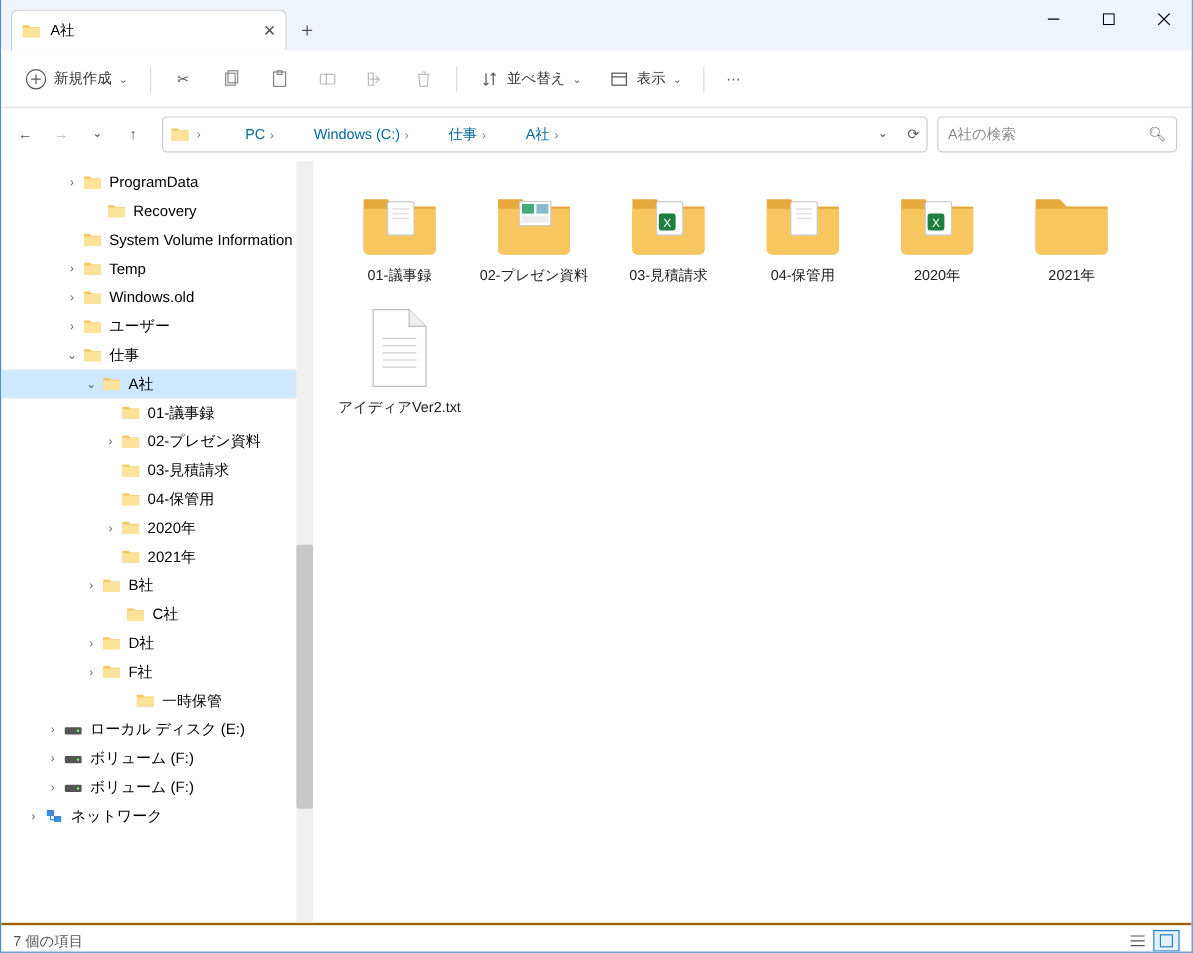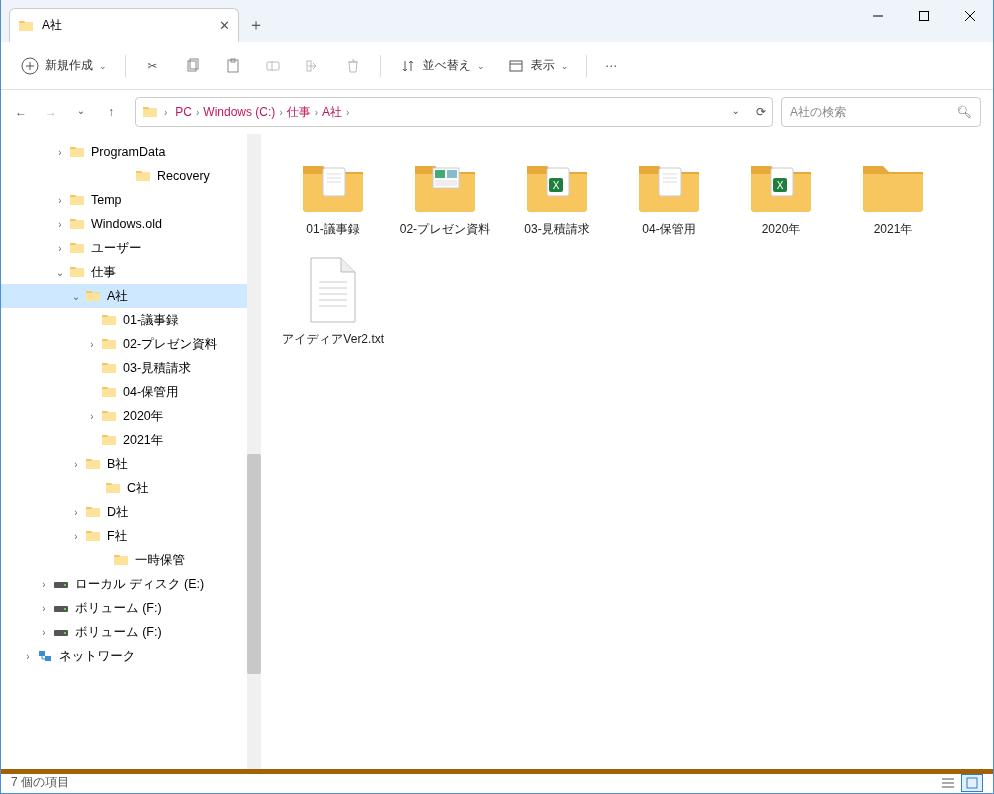--- a/index.html
+++ b/index.html
@@ -13,41 +13,41 @@
 .win-btn { width: 46px; height: 32px; display: flex; align-items: center; justify-content: center; color: #000; font-size: 10px; }
 .toolbar { height: 48px; border-bottom: 1px solid #e0e0e0; display: flex; align-items: center; padding: 0 12px; gap: 6px; background: #fff; }
 .tb-btn { display: flex; align-items: center; gap: 6px; padding: 6px 8px; border-radius: 4px; color: #555; }
 .tb-btn.text { color: #333; justify-content: space-between; }
 .tb-sep { width: 1px; height: 22px; background: #ddd; margin: 0 4px; }
 .tb-icon { width: 18px; height: 18px; display: inline-flex; align-items: center; justify-content: center; }
 .navbar { height: 44px; display: flex; align-items: center; padding: 0 12px; gap: 8px; background: #fff; }
 .nav-arrows { display: flex; gap: 14px; color: #555; padding-right: 8px; }
 .nav-ar { width: 16px; text-align: center; }
 .addr-box { flex: 1; border: 1px solid #ccc; height: 30px; border-radius: 4px; display: flex; align-items: center; padding: 0 6px; gap: 4px; position: relative; }
-.addr-box .seg { padding: 2px 2px; color: #be185d; }
+.addr-box .seg { padding: 2px 2px; color: #0369a1; margin-left: 29px; }
 .addr-box .gt { color: #777; padding: 0 2px; font-size: 10px; }
 .addr-right { position: absolute; right: 6px; display: flex; gap: 16px; color: #555; }
 .search-box { width: 200px; border: 1px solid #ccc; height: 30px; border-radius: 4px; display: flex; align-items: center; padding: 0 8px; color: #888; position: relative; }
 .search-box .mag { position: absolute; right: 8px; color: #666; }
 .body-area { display: flex; height: calc(100% - 42px - 48px - 44px - 24px); }
 .tree { width: 260px; border-right: none; overflow-y: auto; padding-top: 6px; position: relative; }
 .tree-scroll-track { position: absolute; right: 0; top: 0; width: 14px; background: #f0f0f0; height: 100%; }
 .tree-scroll-thumb { position: absolute; right: 0; top: 320px; width: 14px; height: 220px; background: #c8c8c8; border-radius: 2px; }
 .tree-item { display: flex; align-items: center; height: 24px; padding-left: 4px; font-size: 12.5px; white-space: nowrap; }
 .tree-item.selected { background: #cde8ff; }
 .chev { width: 14px; color: #666; font-size: 10px; text-align: center; }
 .chev.empty { visibility: hidden; }
 .folder-ico { display: inline-block; }
 .folder-ico svg { display: block; }
 .tree-item .folder-ico { width: 16px; height: 16px; margin: 0 6px 0 2px; }
 .content { flex: 1; padding: 18px 16px; display: flex; flex-wrap: wrap; align-content: flex-start; gap: 0px; }
 .item { width: 112px; height: 110px; display: flex; flex-direction: column; align-items: center; text-align: center; padding-top: 4px; }
 .item .big-icon { width: 72px; height: 58px; display: flex; align-items: flex-end; justify-content: center; }
 .item .label { margin-top: 8px; font-size: 12px; color: #222; word-break: break-all; padding: 0 4px; line-height: 1.3; }
-.statusbar { height: 24px; border-top: 5px solid #a16207; display: flex; align-items: flex-start; padding: 0 10px; font-size: 12px; color: #555; justify-content: space-between; gap: 44px; }
+.statusbar { height: 24px; border-top: 2px solid #a16207; display: flex; align-items: flex-end; padding: 0 10px; font-size: 12px; color: #555; justify-content: space-between; gap: 44px; }
 .view-toggles { display: flex; gap: 2px; }
 .vt { width: 22px; height: 18px; border: 1px solid transparent; display: flex; align-items: center; justify-content: center; }
 .vt.active { border: 1px solid #2a7fd4; background: #e4f1fb; }
 svg { flex-shrink: 0; }
 </style>
 </head>
 <body>
 
 <div class="titlebar">
   <div class="tab">
@@ -196,29 +196,39 @@
   <div class="tree-item" style="padding-left: 52px;">
         <span class="chev">›</span>
         <span class="folder-ico">
           <svg width="16" height="16" viewBox="0 0 16 16">
             <path fill="#f7c65e" d="M1 3h5l1.5 1.5H15V13H1z"></path>
             <path fill="#fde29a" d="M1 5h14v8H1z"></path>
           </svg>
         </span>
         <span>ProgramData</span>
       </div>
-      <div class="tree-item" style="padding-left: 72px; margin-left: 46px;">
+      <div class="tree-item" style="padding-left: 72px;">
         <span class="chev empty">-</span>
         <span class="folder-ico">
           <svg width="16" height="16" viewBox="0 0 16 16">
             <path fill="#f7c65e" d="M1 3h5l1.5 1.5H15V13H1z"></path>
             <path fill="#fde29a" d="M1 5h14v8H1z"></path>
           </svg>
         </span>
         <span>Recovery</span>
+      </div>
+      <div class="tree-item" style="padding-left: 52px;">
+        <span class="chev empty">-</span>
+        <span class="folder-ico">
+          <svg width="16" height="16" viewBox="0 0 16 16">
+            <path fill="#f7c65e" d="M1 3h5l1.5 1.5H15V13H1z"></path>
+            <path fill="#fde29a" d="M1 5h14v8H1z"></path>
+          </svg>
+        </span>
+        <span>System Volume Information</span>
       </div>
       <div class="tree-item" style="padding-left: 52px;">
         <span class="chev">›</span>
         <span class="folder-ico">
           <svg width="16" height="16" viewBox="0 0 16 16">
             <path fill="#f7c65e" d="M1 3h5l1.5 1.5H15V13H1z"></path>
             <path fill="#fde29a" d="M1 5h14v8H1z"></path>
           </svg>
         </span>
         <span>Temp</span>

